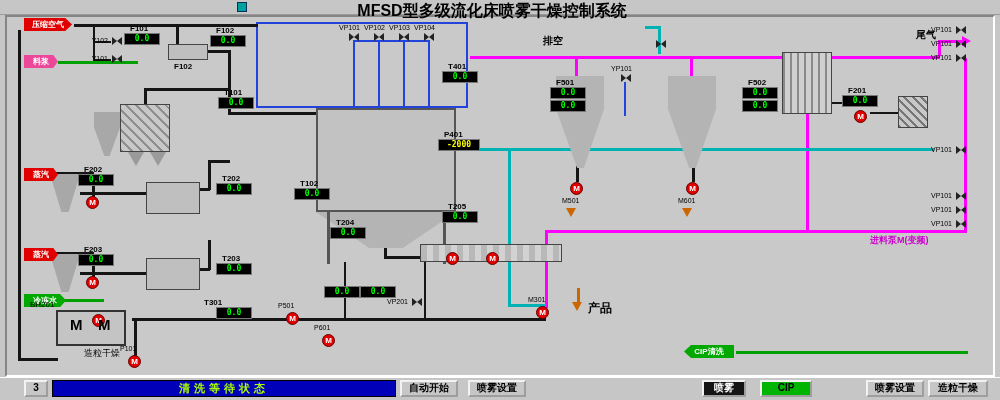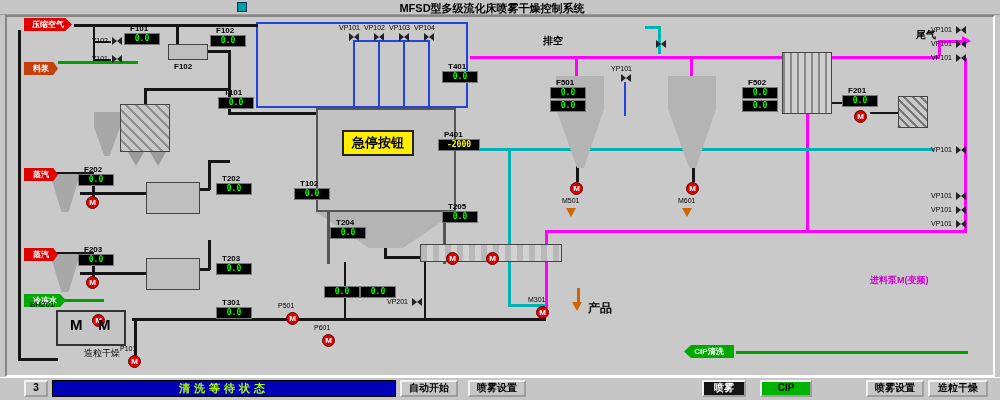--- a/index.html
+++ b/index.html
@@ -1,19 +1,19 @@
 <!DOCTYPE html>
 <html><head>
 <meta charset="utf-8">
 <style>
 *{margin:0;padding:0;box-sizing:border-box}
 html,body{width:1000px;height:400px;overflow:hidden}
 body{position:relative;background:#c6c6c6;font-family:"Liberation Sans",sans-serif}
 #titlebar{position:absolute;left:0;top:0;width:1000px;height:15px;background:#c6c6c6;border-bottom:1px solid #9a9a9a;z-index:4}
-#page-title{position:absolute;left:0;right:16px;top:1px;text-align:center;font-size:11px;font-weight:bold;color:#000}
+#page-title{position:absolute;left:0;right:16px;top:1px;text-align:center;font-size:16px;font-weight:bold;color:#000}
 #manufacturer{position:absolute;right:6px;top:2px;font-size:10px;font-weight:bold;color:#000;white-space:nowrap}
 #title-icon{position:absolute;left:237px;top:2px;width:10px;height:10px;background:#00a0a0;border:1px solid #003355}
 #frame{position:absolute;left:5px;top:15px;width:990px;height:362px;border:2px solid;border-color:#858585 #ffffff #ffffff #858585;background:#c9c9c9}
 #layer{position:absolute;left:0;top:0;width:1000px;height:400px}
 .pipe{position:absolute;z-index:1}
 .vessel{position:absolute;z-index:2;background:#bfbfbf;border:1px solid #444}
 #heater-f102{left:168px;top:44px;width:40px;height:16px}
 #esp{left:120px;top:104px;width:50px;height:48px;background:repeating-linear-gradient(45deg,#8f8f8f 0 2px,#c8c8c8 2px 7px)}
 #cyc-small{left:94px;top:112px;width:26px;height:44px;clip-path:polygon(0 0,100% 0,100% 35%,60% 100%,40% 100%,0 35%);background:#a8a8a8;border:none}
 #hop1{left:128px;top:152px;width:16px;height:14px;clip-path:polygon(0 0,100% 0,50% 100%);background:#9a9a9a;border:none}
@@ -82,21 +82,20 @@
   <div class="vessel" id="chamber"></div>
   <div class="vessel" id="cone"></div>
   <div class="vessel" id="leg1"></div>
   <div class="vessel" id="leg2"></div>
   <div class="vessel" id="bed"></div>
   <div class="vessel" id="cyc1"></div>
   <div class="vessel" id="cyc2"></div>
   <div class="vessel" id="cond"></div>
   <div class="vessel" id="rfilter"></div>
   <div class="vessel" id="tank"></div>
-  <div id="emergency">急停按钮</div>
 <div class="pipe" style="left: 74px; top: 24px; width: 184px; height: 3px; background: rgb(21, 21, 21);"></div>
     <div class="pipe" style="left: 93px; top: 27px; width: 2px; height: 34px; background: rgb(21, 21, 21);"></div>
     <div class="pipe" style="left: 95px; top: 41px; width: 16px; height: 2px; background: rgb(21, 21, 21);"></div>
     <div class="pipe" style="left: 95px; top: 59px; width: 16px; height: 2px; background: rgb(21, 21, 21);"></div>
     <div class="pipe" style="left: 176px; top: 27px; width: 3px; height: 17px; background: rgb(21, 21, 21);"></div>
     <div class="pipe" style="left: 208px; top: 50px; width: 22px; height: 3px; background: rgb(21, 21, 21);"></div>
     <div class="pipe" style="left: 228px; top: 50px; width: 3px; height: 62px; background: rgb(21, 21, 21);"></div>
     <div class="pipe" style="left: 228px; top: 112px; width: 90px; height: 3px; background: rgb(21, 21, 21);"></div>
     <div class="pipe" style="left: 144px; top: 88px; width: 3px; height: 16px; background: rgb(21, 21, 21);"></div>
     <div class="pipe" style="left: 144px; top: 88px; width: 86px; height: 3px; background: rgb(21, 21, 21);"></div>
@@ -146,38 +145,38 @@
     <div class="pipe" style="left: 428px; top: 40px; width: 2px; height: 66px; background: rgb(34, 68, 221);"></div>
     <div class="pipe" style="left: 624px; top: 82px; width: 2px; height: 34px; background: rgb(34, 68, 221);"></div>
     <div class="pipe" style="left: 58px; top: 61px; width: 80px; height: 3px; background: rgb(0, 160, 0);"></div>
     <div class="pipe" style="left: 44px; top: 299px; width: 60px; height: 3px; background: rgb(0, 160, 0);"></div>
     <div class="pipe" style="left: 736px; top: 351px; width: 232px; height: 3px; background: rgb(0, 160, 0);"></div>
     <div class="tri tri-down" style="left: 566px; top: 208px; border-top-color: rgb(204, 102, 0);"></div>
     <div class="tri tri-down" style="left: 682px; top: 208px; border-top-color: rgb(204, 102, 0);"></div>
     <div class="pipe" style="left: 577px; top: 288px; width: 3px; height: 14px; background: rgb(204, 102, 0);"></div>
     <div class="tri tri-down" style="left: 572px; top: 302px; border-top-color: rgb(204, 102, 0);"></div>
     <div class="tag" style="left: 24px; top: 18px; width: 48px; background: rgb(224, 0, 0);">压缩空气</div>
-    <div class="tag" style="left: 24px; top: 62px; width: 34px; background: #c2410c;">料浆</div>
+    <div class="tag" style="left: 24px; top: 55px; width: 34px; background: #ec4899;">料浆</div>
     <div class="tag" style="left: 24px; top: 168px; width: 34px; background: rgb(224, 0, 0);">蒸汽</div>
     <div class="tag" style="left: 24px; top: 248px; width: 34px; background: rgb(224, 0, 0);">蒸汽</div>
     <div class="tag" style="left: 24px; top: 294px; width: 42px; background: rgb(0, 168, 0);">冷冻水</div>
     <div class="tag tag-left" style="left: 684px; top: 345px; width: 50px; background: rgb(0, 168, 0);">CIP清洗</div>
     <div class="dlabel" style="left: 130px; top: 24px;">F101</div>
     <div class="disp" style="left: 124px; top: 33px; width: 36px; color: rgb(0, 255, 0);">0.0</div>
     <div class="dlabel" style="left: 216px; top: 26px;">F102</div>
     <div class="disp" style="left: 210px; top: 35px; width: 36px; color: rgb(0, 255, 0);">0.0</div>
     <div class="dlabel" style="left: 224px; top: 88px;">T101</div>
     <div class="disp" style="left: 218px; top: 97px; width: 36px; color: rgb(0, 255, 0);">0.0</div>
     <div class="dlabel" style="left: 300px; top: 179px;">T102</div>
     <div class="disp" style="left: 294px; top: 188px; width: 36px; color: rgb(0, 255, 0);">0.0</div>
     <div class="dlabel" style="left: 222px; top: 174px;">T202</div>
     <div class="disp" style="left: 216px; top: 183px; width: 36px; color: rgb(0, 255, 0);">0.0</div>
     <div class="dlabel" style="left: 222px; top: 254px;">T203</div>
     <div class="disp" style="left: 216px; top: 263px; width: 36px; color: rgb(0, 255, 0);">0.0</div>
-    <div class="dlabel" style="left: 222px; top: 298px;">T301</div>
+    <div class="dlabel" style="left: 204px; top: 298px;">T301</div>
     <div class="disp" style="left: 216px; top: 307px; width: 36px; color: rgb(0, 255, 0);">0.0</div>
     <div class="dlabel" style="left: 84px; top: 165px;">F202</div>
     <div class="disp" style="left: 78px; top: 174px; width: 36px; color: rgb(0, 255, 0);">0.0</div>
     <div class="dlabel" style="left: 84px; top: 245px;">F203</div>
     <div class="disp" style="left: 78px; top: 254px; width: 36px; color: rgb(0, 255, 0);">0.0</div>
     <div class="dlabel" style="left: 336px; top: 218px;">T204</div>
     <div class="disp" style="left: 330px; top: 227px; width: 36px; color: rgb(0, 255, 0);">0.0</div>
     <div class="dlabel" style="left: 448px; top: 202px;">T205</div>
     <div class="disp" style="left: 442px; top: 211px; width: 36px; color: rgb(0, 255, 0);">0.0</div>
     <div class="dlabel" style="left: 448px; top: 62px;">T401</div>
@@ -242,21 +241,21 @@
     <div class="pump" style="left: 536px; top: 306px;">M</div>
     <div class="vlabel" style="left: 528px; top: 296px;">M301</div>
     <div class="pump" style="left: 446px; top: 252px;">M</div>
     <div class="pump" style="left: 486px; top: 252px;">M</div>
     <div class="txt" style="left: 543px; top: 34px; color: rgb(0, 0, 0); font-size: 10px; font-weight: bold;">排空</div>
     <div class="txt" style="left: 916px; top: 28px; color: rgb(0, 0, 0); font-size: 10px; font-weight: bold;">尾气</div>
     <div class="txt" style="left: 588px; top: 300px; color: rgb(0, 0, 0); font-size: 12px; font-weight: bold;">产品</div>
     <div class="txt" style="left: 84px; top: 347px; color: rgb(0, 0, 0); font-size: 9px; font-weight: normal;">造粒干燥</div>
     <div class="txt" style="left: 30px; top: 300px; color: rgb(0, 0, 0); font-size: 8px; font-weight: normal;">BH201</div>
     <div class="txt" style="left: 174px; top: 62px; color: rgb(0, 0, 0); font-size: 8px; font-weight: bold;">F102</div>
-    <div class="txt" style="left: 870px; top: 234px; color: rgb(204, 0, 204); font-size: 9px; font-weight: bold; margin-top: 40px;">进料泵M(变频)</div>
+    <div class="txt" style="left: 870px; top: 234px; color: rgb(204, 0, 204); font-size: 9px; font-weight: bold;">进料泵M(变频)</div>
     <div class="txt" style="left: 70px; top: 316px; color: rgb(0, 0, 0); font-size: 15px; font-weight: bold;">M</div>
     <div class="txt" style="left: 98px; top: 316px; color: rgb(0, 0, 0); font-size: 15px; font-weight: bold;">M</div>
   </div>
 
 <div id="statusbar"></div>
 <div id="pagebtn">3</div>
 <div id="status">清洗等待状态</div>
 
 <div class="btn btn-gray" style="left: 400px; top: 380px; width: 58px;">自动开始</div>
 <div class="btn btn-gray" style="left: 468px; top: 380px; width: 58px;">喷雾设置</div>

